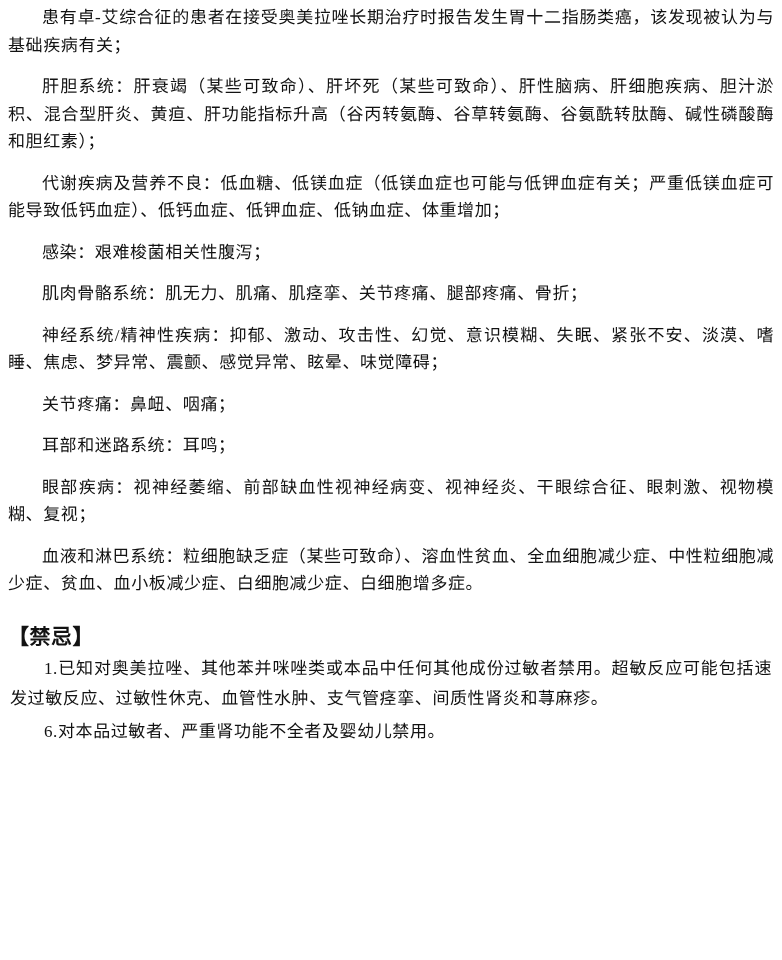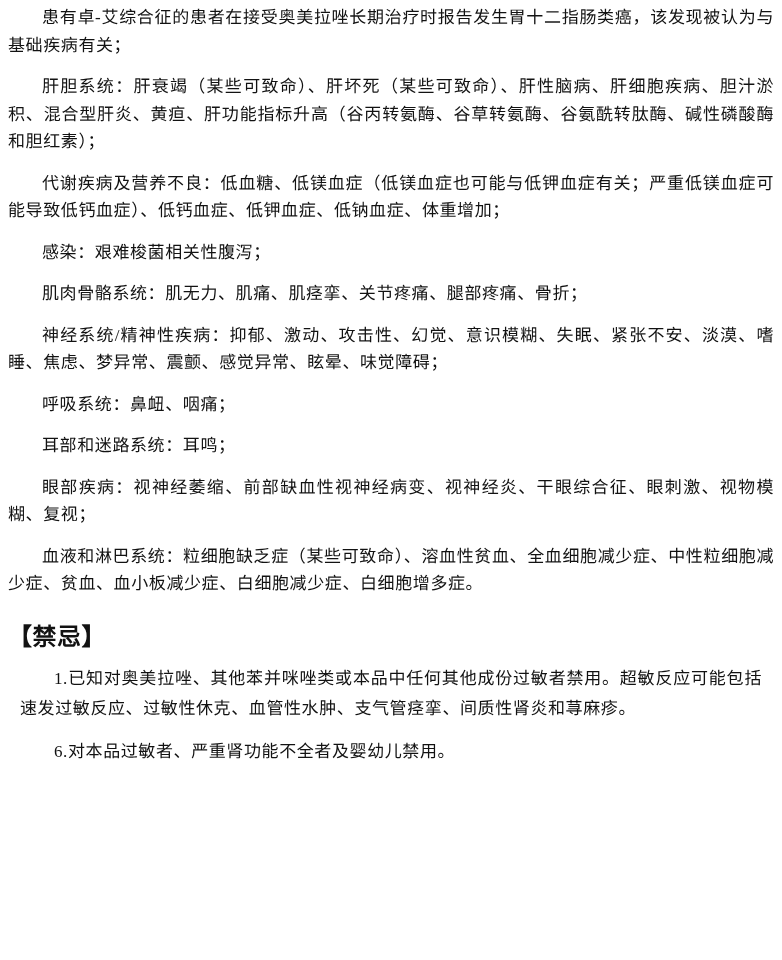--- a/index.html
+++ b/index.html
@@ -22,48 +22,48 @@
     margin: 0 0 14px 0;
     font-size: 17px;
     line-height: 27.5px;
     text-align: justify;
     text-justify: inter-character;
     text-indent: 2em;
     letter-spacing: 0.6px;
   }
   .cn-heading {
     margin: 24px 0 0 0;
-    font-size: 24px;
+    font-size: 21px;
     line-height: 30px;
     font-weight: 700;
     letter-spacing: 0.5px;
   }
   .item {
-    margin: 12px;
+    margin: 2px;
     font-size: 17px;
     line-height: 30.5px;
     text-align: justify;
     text-justify: inter-character;
     text-indent: 2em;
     letter-spacing: 0.6px;
   }
 </style>
 </head>
 <body>
 
 <main class="page">
 
   <section>
     <p class="para">患有卓-艾综合征的患者在接受奥美拉唑长期治疗时报告发生胃十二指肠类癌，该发现被认为与基础疾病有关；</p>
     <p class="para">肝胆系统：肝衰竭（某些可致命）、肝坏死（某些可致命）、肝性脑病、肝细胞疾病、胆汁淤积、混合型肝炎、黄疸、肝功能指标升高（谷丙转氨酶、谷草转氨酶、谷氨酰转肽酶、碱性磷酸酶和胆红素）；</p>
     <p class="para">代谢疾病及营养不良：低血糖、低镁血症（低镁血症也可能与低钾血症有关；严重低镁血症可能导致低钙血症）、低钙血症、低钾血症、低钠血症、体重增加；</p>
     <p class="para">感染：艰难梭菌相关性腹泻；</p>
     <p class="para">肌肉骨骼系统：肌无力、肌痛、肌痉挛、关节疼痛、腿部疼痛、骨折；</p>
     <p class="para">神经系统/精神性疾病：抑郁、激动、攻击性、幻觉、意识模糊、失眠、紧张不安、淡漠、嗜睡、焦虑、梦异常、震颤、感觉异常、眩晕、味觉障碍；</p>
-    <p class="para">呼吸系统：鼻衄、咽痛；</p>
+    <p class="para">关节疼痛：鼻衄、咽痛；</p>
     <p class="para">耳部和迷路系统：耳鸣；</p>
     <p class="para">眼部疾病：视神经萎缩、前部缺血性视神经病变、视神经炎、干眼综合征、眼刺激、视物模糊、复视；</p>
     <p class="para">血液和淋巴系统：粒细胞缺乏症（某些可致命）、溶血性贫血、全血细胞减少症、中性粒细胞减少症、贫血、血小板减少症、白细胞减少症、白细胞增多症。</p>
   </section>
 
   <section>
     <h2 class="cn-heading">【禁忌】</h2>
     <p class="item">1.已知对奥美拉唑、其他苯并咪唑类或本品中任何其他成份过敏者禁用。超敏反应可能包括速发过敏反应、过敏性休克、血管性水肿、支气管痉挛、间质性肾炎和荨麻疹。</p>
     <p class="item">6.对本品过敏者、严重肾功能不全者及婴幼儿禁用。</p>
   </section>

